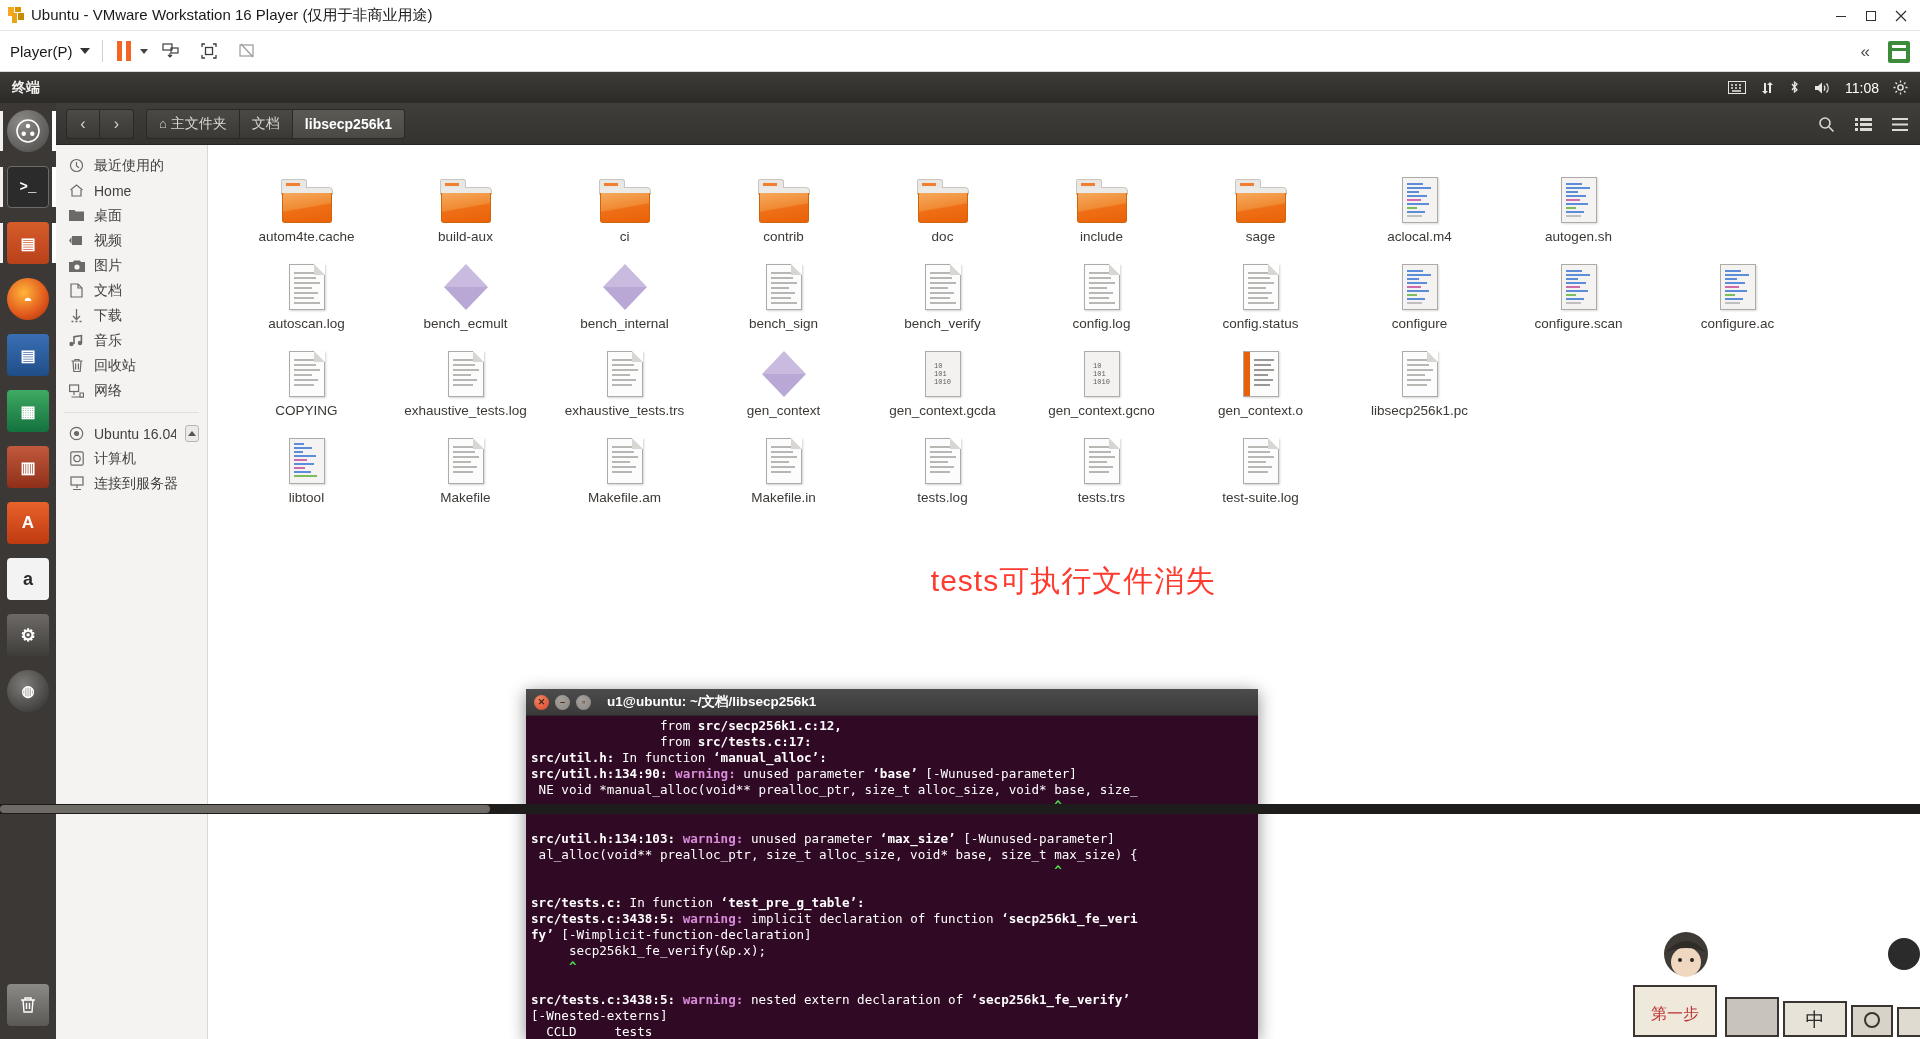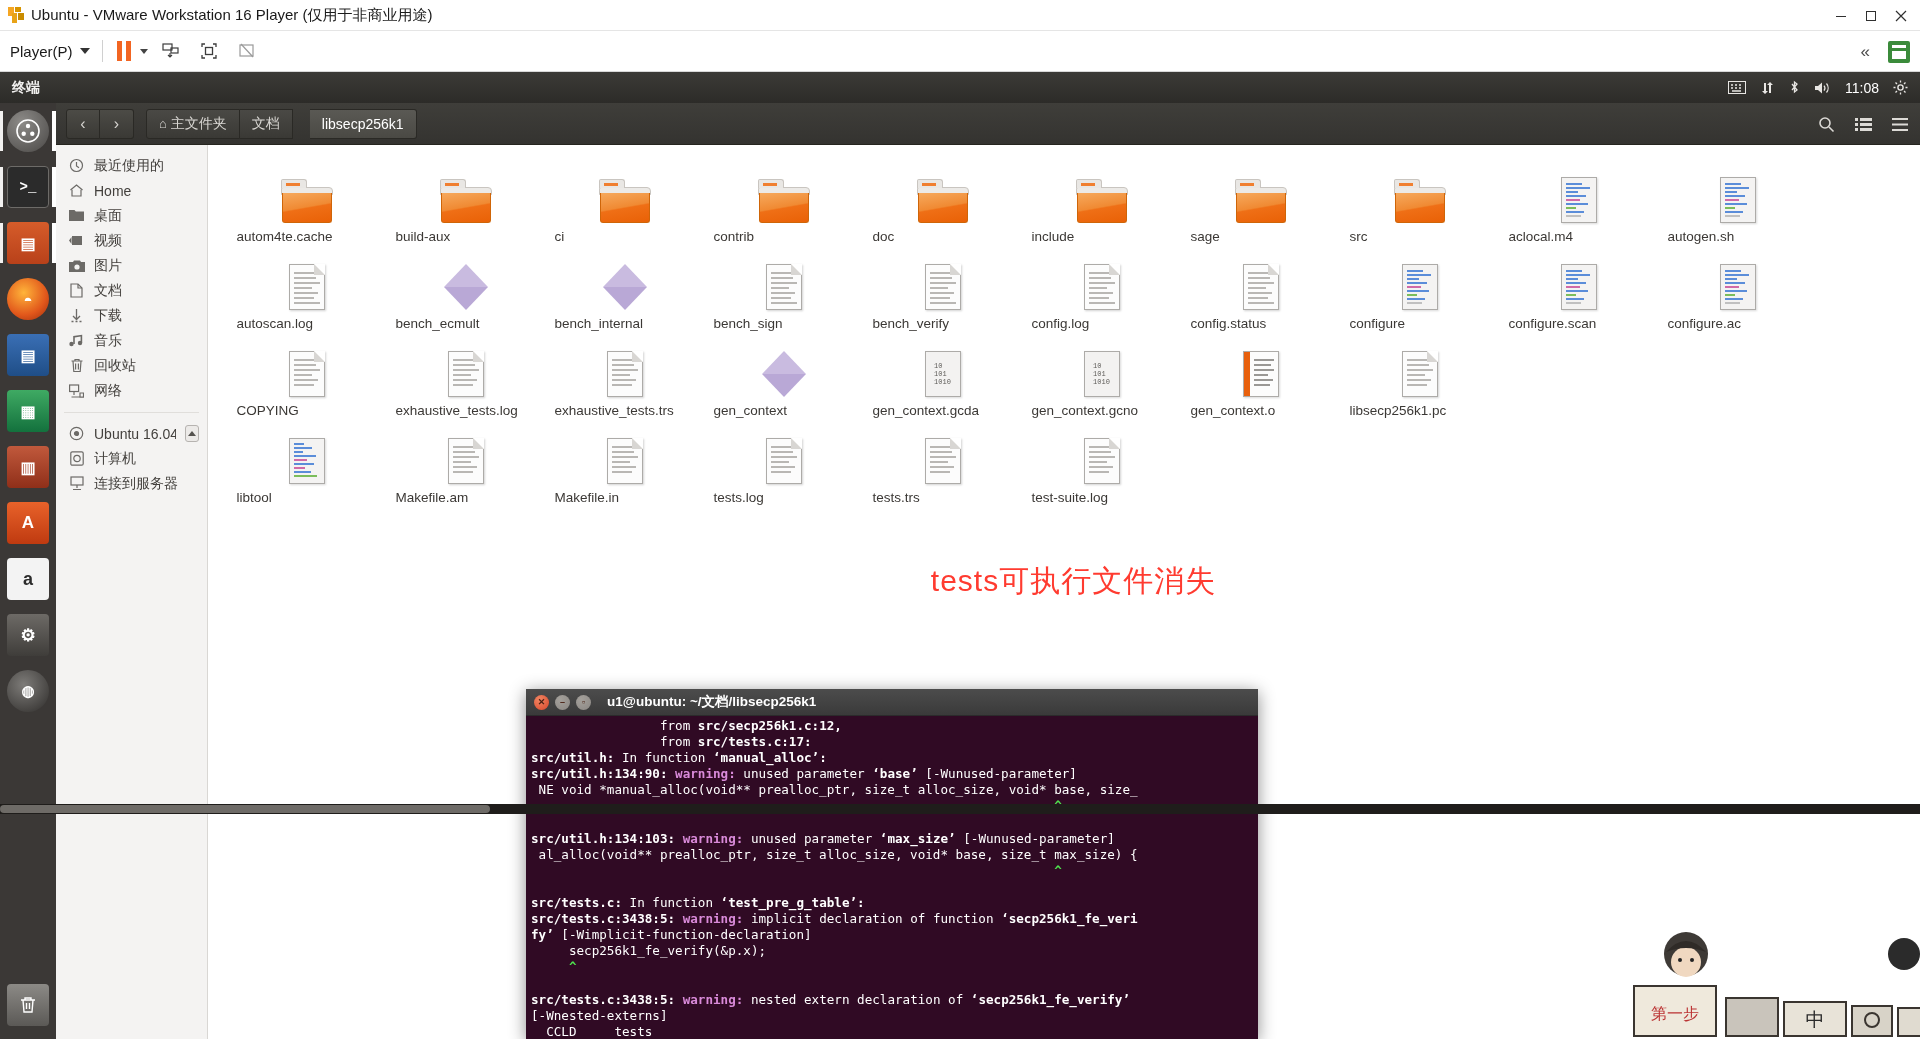--- a/index.html
+++ b/index.html
@@ -85,21 +85,21 @@
   }
   .nav-btn:first-child { border-radius:3px 0 0 3px; }
   .nav-btn:last-child { border-radius:0 3px 3px 0; border-left:none; }
   .crumbs { display:flex; margin-left:12px; }
   .crumb {
     height:30px; display:flex; align-items:center; padding:0 12px;
     background: linear-gradient(#4a4945,#3a3935); border:1px solid #2a2925; border-left:none;
     color:#d9d7d3; font-size:14px; white-space:nowrap;
   }
   .crumb:first-child { border-left:1px solid #2a2925; border-radius:3px 0 0 3px; }
-  .crumb.active { background: linear-gradient(#5a5954,#4a4944); color:#fff; font-weight:normal; border-radius:0 3px 3px 0;margin-left:17px;}
+  .crumb.active { background: linear-gradient(#5a5954,#4a4944); color:#fff; font-weight:bold; border-radius:0 3px 3px 0;}
   .crumb .home-ic { margin-right:4px; font-size:13px; }
   .fm-head-right { position:absolute; right:12px; top:0; height:42px; display:flex; align-items:center; gap:20px; color:#d8d6d2; }
   .fm-head-right svg { display:block; }
 
   .fm-side {
     position:absolute; left:0; top:42px; width:152px; height:894px;
     background:#f4f3f2; border-right:1px solid #d9d7d4;
     padding-top:8px; font-size:14px; color:#43403d;
   }
   .side-item { height:25px; display:flex; align-items:center; padding-left:12px; gap:9px; }
@@ -108,21 +108,21 @@
   .side-lbl { white-space:nowrap; overflow:hidden; }
   .side-hr { height:1px; background:#e0dedb; margin:9px 8px 8px 8px; }
   .side-eject { margin-left:auto; margin-right:8px; width:17px; height:17px; border:1px solid #b6b3b0; border-radius:3px; background:#eceae8; display:flex; align-items:center; justify-content:center; }
   .side-eject i { width:0;height:0;border-left:4px solid transparent;border-right:4px solid transparent;border-bottom:5px solid #55534f; }
 
   .fm-body { position:absolute; left:153px; top:42px; width:1711px; height:894px; background:#fff; overflow:hidden; }
   .grid { position:relative; padding: 12px 0 0 18px; }
   .row { display:flex; }
   .cell { width:159px; display:flex; flex-direction:column; align-items:center; padding-top:8px; }
   .cell .ic { height:58px; display:flex; align-items:flex-end; justify-content:center; }
-  .cell .nm { margin-top:6px; font-size:13.5px; color:#3b3835; line-height:15px; width:140px; word-wrap:break-word; }
+  .cell .nm { margin-top:6px; font-size:13.5px; color:#3b3835; text-align:center; line-height:15px; width:140px; word-wrap:break-word; }
 
   
   .folder { width:52px; height:44px; position:relative; }
   .folder .tab { position:absolute; left:0; top:0; width:26px; height:9px; background:#e9e7e4; border:1px solid #c9c5c0; border-bottom:none; border-radius:2px 3px 0 0; }
   .folder .tab::after{content:"";position:absolute;left:4px;top:3px;width:14px;height:3px;background:#f07f30;}
   .folder .lip { position:absolute; left:0; top:8px; width:52px; height:8px; background:#eceae7; border:1px solid #c9c5c0; border-radius:2px 4px 0 0;}
   .folder .bdy { position:absolute; left:1px; top:14px; width:50px; height:30px; border-radius:0 0 3px 3px;
      background:linear-gradient(170deg,#f6a95d 0%, #f08a33 48%, #ef6f16 52%, #e96106 100%); border:1px solid #cf6508; border-top:none;}
 
   .doc { width:36px; height:46px; position:relative; background:#fcfcfc; border:1px solid #adaba8; }
@@ -602,30 +602,20 @@
                   <div class="folder">
                     <div class="lip"></div>
                     <div class="tab"></div>
                     <div class="bdy"></div>
                   </div>
                 </div>
               <div class="nm">sage</div>
             </div>
             <div class="cell">
               <div class="ic">
-                  <div class="folder">
-                    <div class="lip"></div>
-                    <div class="tab"></div>
-                    <div class="bdy"></div>
-                  </div>
-                </div>
-              <div class="nm">src</div>
-            </div>
-            <div class="cell">
-              <div class="ic">
                 <div class="docfill">
                   <div class="ln" style="top:5px;width:16px;background:#5b8dd9"></div>
                     <div class="ln" style="top:9px;width:24px;background:#5b8dd9"></div>
                   <div class="ln" style="top:13px;width:12px;background:#5b8dd9"></div>
                     <div class="ln" style="top:17px;width:20px;background:#5b8dd9"></div>
                   <div class="ln" style="top:21px;width:14px;background:#d06aa8"></div>
                     <div class="ln" style="top:25px;width:22px;background:#5b8dd9"></div>
                   <div class="ln" style="top:29px;width:10px;background:#7bbd5b"></div>
                     <div class="ln" style="top:33px;width:18px;background:#5b8dd9"></div>
                   <div class="ln" style="top:37px;width:15px;background:#c0c0c0"></div>
@@ -893,20 +883,33 @@
                   <div class="ln" style="top:12px;width:9px;background:#5b8dd9"></div>
                     <div class="ln" style="top:16px;width:22px;background:#5b8dd9"></div>
                   <div class="ln" style="top:20px;width:13px;background:#d06aa8"></div>
                     <div class="ln" style="top:24px;width:20px;background:#5b8dd9"></div>
                   <div class="ln" style="top:28px;width:11px;background:#d06aa8"></div>
                     <div class="ln" style="top:32px;width:17px;background:#5b8dd9"></div>
                   <div class="ln" style="top:36px;width:23px;background:#7bbd5b"></div>
                 </div>
               </div>
               <div class="nm">libtool</div>
+            </div>
+            <div class="cell">
+              <div class="ic">
+                <div class="doc shadow">
+                  <div class="ln" style="top:7px;width:26px"></div>
+                    <div class="ln" style="top:12px;width:22px"></div>
+                  <div class="ln" style="top:17px;width:26px"></div>
+                    <div class="ln" style="top:22px;width:18px"></div>
+                  <div class="ln" style="top:27px;width:24px"></div>
+                    <div class="ln" style="top:32px;width:20px"></div>
+                </div>
+              </div>
+              <div class="nm">Makefile</div>
             </div>
             <div class="cell">
               <div class="ic">
                 <div class="doc shadow">
                   <div class="ln" style="top:7px;width:26px"></div>
                     <div class="ln" style="top:12px;width:22px"></div>
                   <div class="ln" style="top:17px;width:26px"></div>
                     <div class="ln" style="top:22px;width:18px"></div>
                   <div class="ln" style="top:27px;width:24px"></div>
                     <div class="ln" style="top:32px;width:20px"></div>

